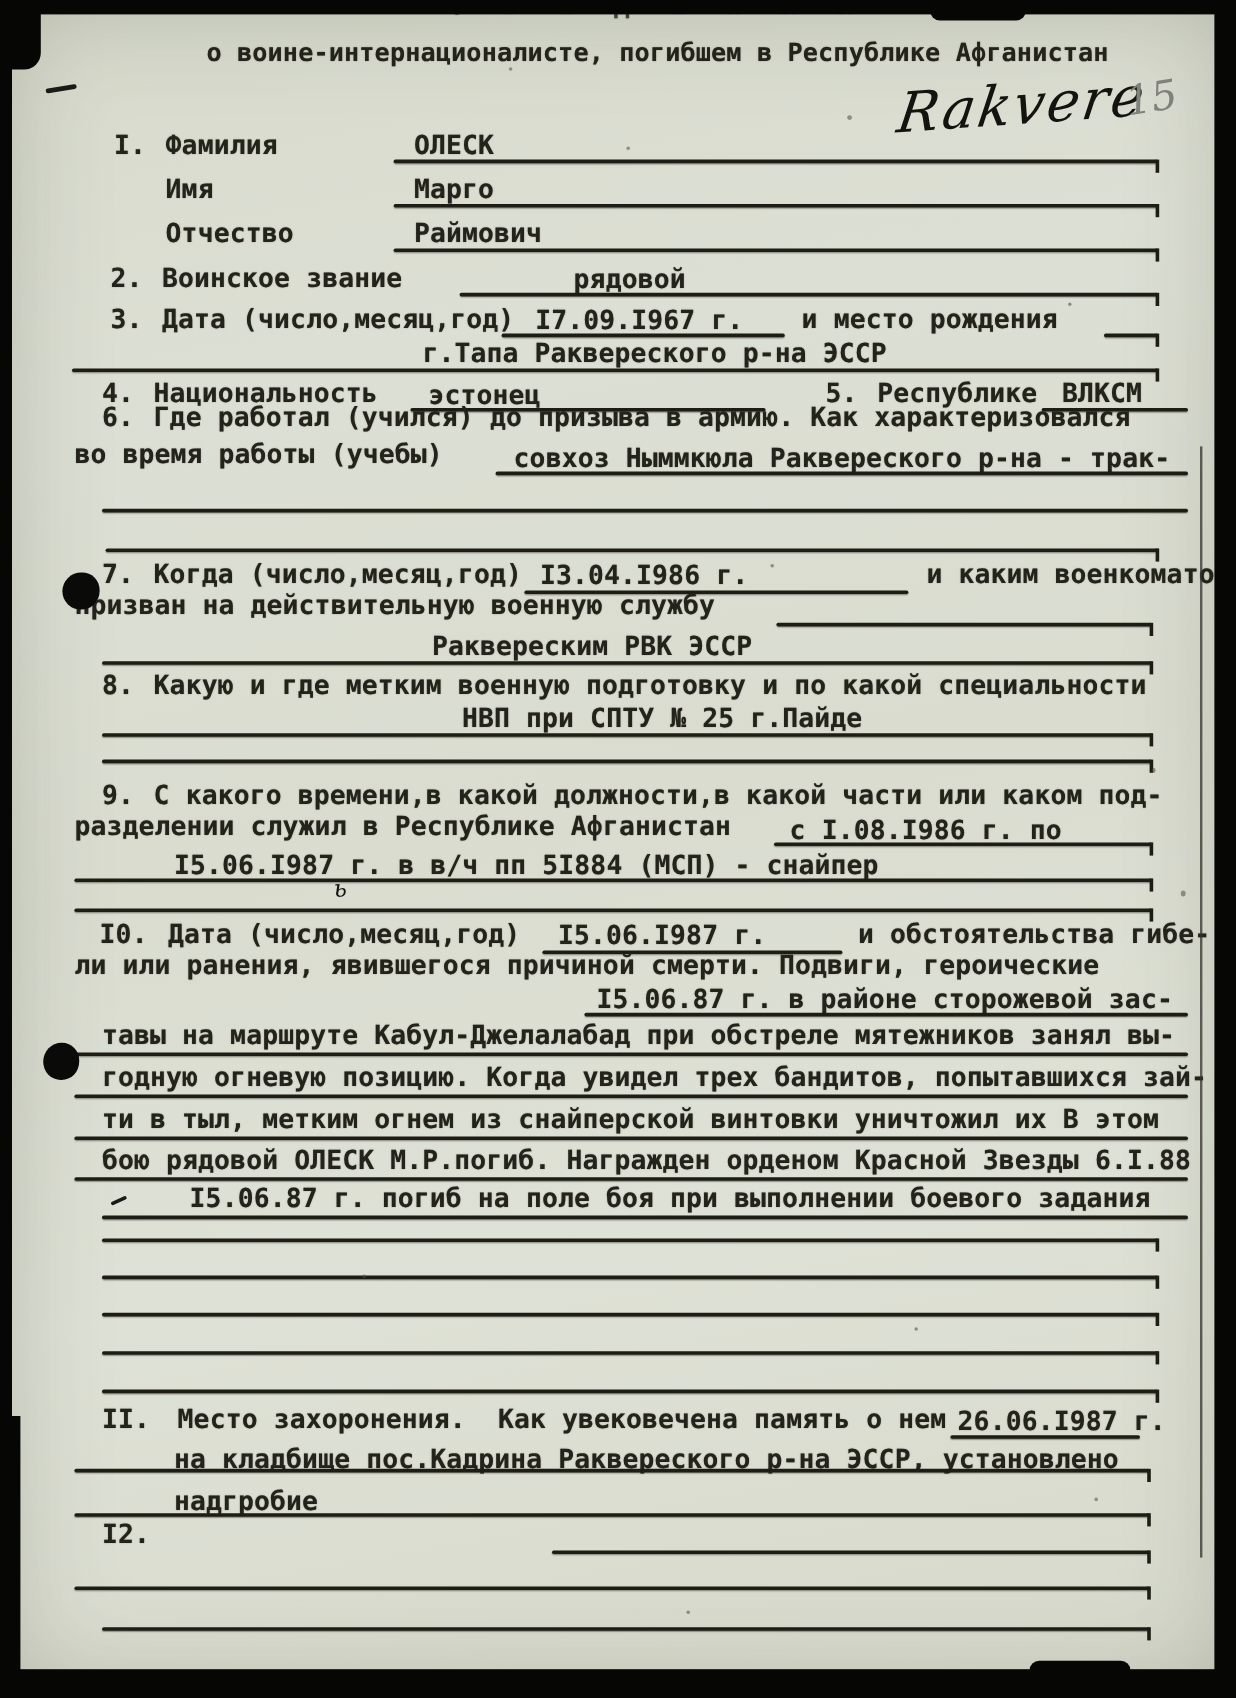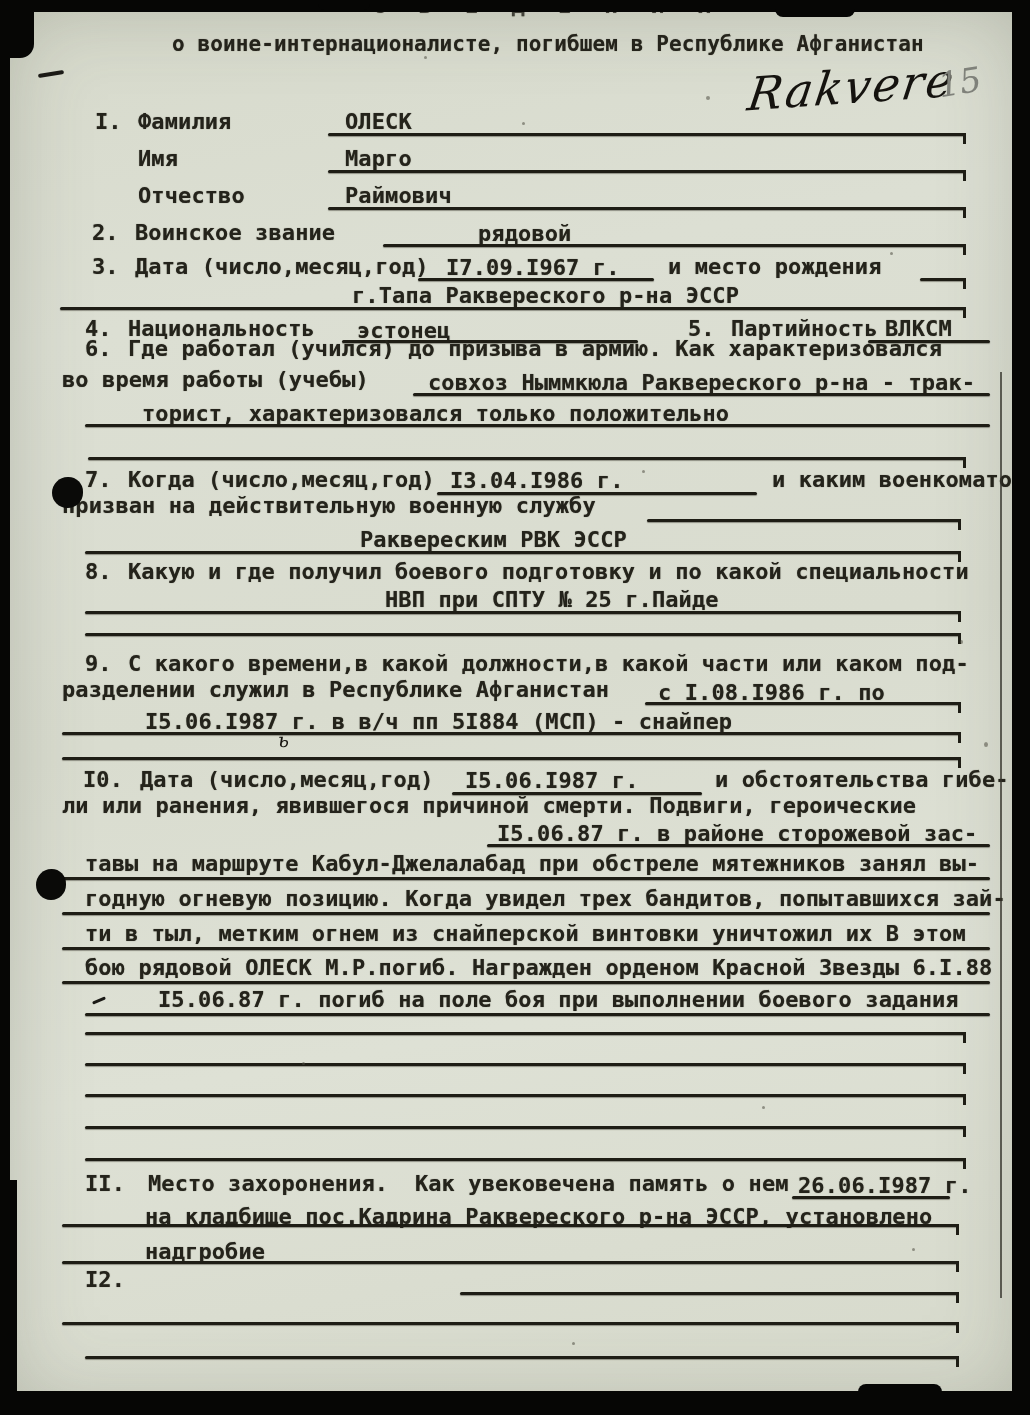--- a/index.html
+++ b/index.html
@@ -72,45 +72,44 @@
   <div class="t" style="left:668px;top:255px;">и место рождения</div>
   <div class="rule hook" style="left:920px;top:278px;width:45px;"></div>
   <div class="t" style="left:352px;top:284px;">г.Тапа Раквереского р-на ЭССР</div>
   <div class="rule hook" style="left:60px;top:307px;width:905px;"></div>
 
   <div class="t" style="left:85px;top:317px;">4.</div>
   <div class="t" style="left:128px;top:317px;">Национальность</div>
   <div class="t" style="left:357px;top:319px;">эстонец</div>
   <div class="rule" style="left:342px;top:340px;width:296px;"></div>
   <div class="t" style="left:688px;top:317px;">5.</div>
-  <div class="t" style="left:731px;top:317px;">Партийность</div>
+  <div class="t" style="left:731px;top:317px;">Республике</div>
   <div class="t" style="left:885px;top:317px;">ВЛКСМ</div>
   <div class="rule" style="left:868px;top:340px;width:122px;"></div>
 
   <div class="t" style="left:85px;top:337px;">6.</div>
   <div class="t" style="left:128px;top:337px;">Где работал (учился) до призыва в армию. Как характеризовался</div>
   <div class="t" style="left:62px;top:368px;">во время работы (учебы)</div>
   <div class="t" style="left:428px;top:371px;">совхоз Ныммкюла Раквереского р-на - трак-</div>
   <div class="rule" style="left:413px;top:393px;width:577px;"></div>
-  <div class="t" style="left:142px;top:402px;">торист, характеризовался только положительно</div>
   <div class="rule" style="left:85px;top:424px;width:905px;"></div>
   <div class="rule hook" style="left:88px;top:457px;width:877px;"></div>
 
   <div class="t" style="left:85px;top:468px;">7.</div>
   <div class="t" style="left:128px;top:468px;">Когда (число,месяц,год)</div>
   <div class="t" style="left:450px;top:469px;">I3.04.I986 г.</div>
   <div class="rule" style="left:437px;top:492px;width:320px;"></div>
   <div class="t" style="left:772px;top:468px;">и каким военкоматом</div>
   <div class="t" style="left:62px;top:494px;">призван на действительную военную службу</div>
   <div class="rule hook" style="left:647px;top:519px;width:313px;"></div>
   <div class="t" style="left:360px;top:528px;">Раквереским РВК ЭССР</div>
   <div class="rule hook" style="left:85px;top:551px;width:875px;"></div>
 
   <div class="t" style="left:85px;top:560px;">8.</div>
-  <div class="t" style="left:128px;top:560px;">Какую и где получил боевого подготовку и по какой специальности</div>
+  <div class="t" style="left:128px;top:560px;">Какую и где метким военную подготовку и по какой специальности</div>
   <div class="t" style="left:385px;top:588px;">НВП при СПТУ № 25 г.Пайде</div>
   <div class="rule hook" style="left:85px;top:611px;width:875px;"></div>
   <div class="rule hook" style="left:85px;top:633px;width:875px;"></div>
 
   <div class="t" style="left:85px;top:652px;">9.</div>
   <div class="t" style="left:128px;top:652px;">С какого времени,в какой должности,в какой части или каком под-</div>
   <div class="t" style="left:62px;top:678px;">разделении служил в Республике Афганистан</div>
   <div class="t" style="left:658px;top:681px;">с I.08.I986 г. по</div>
   <div class="rule hook" style="left:645px;top:702px;width:315px;"></div>
   <div class="t" style="left:145px;top:710px;">I5.06.I987 г. в в/ч пп 5I884 (МСП) - снайпер</div>

